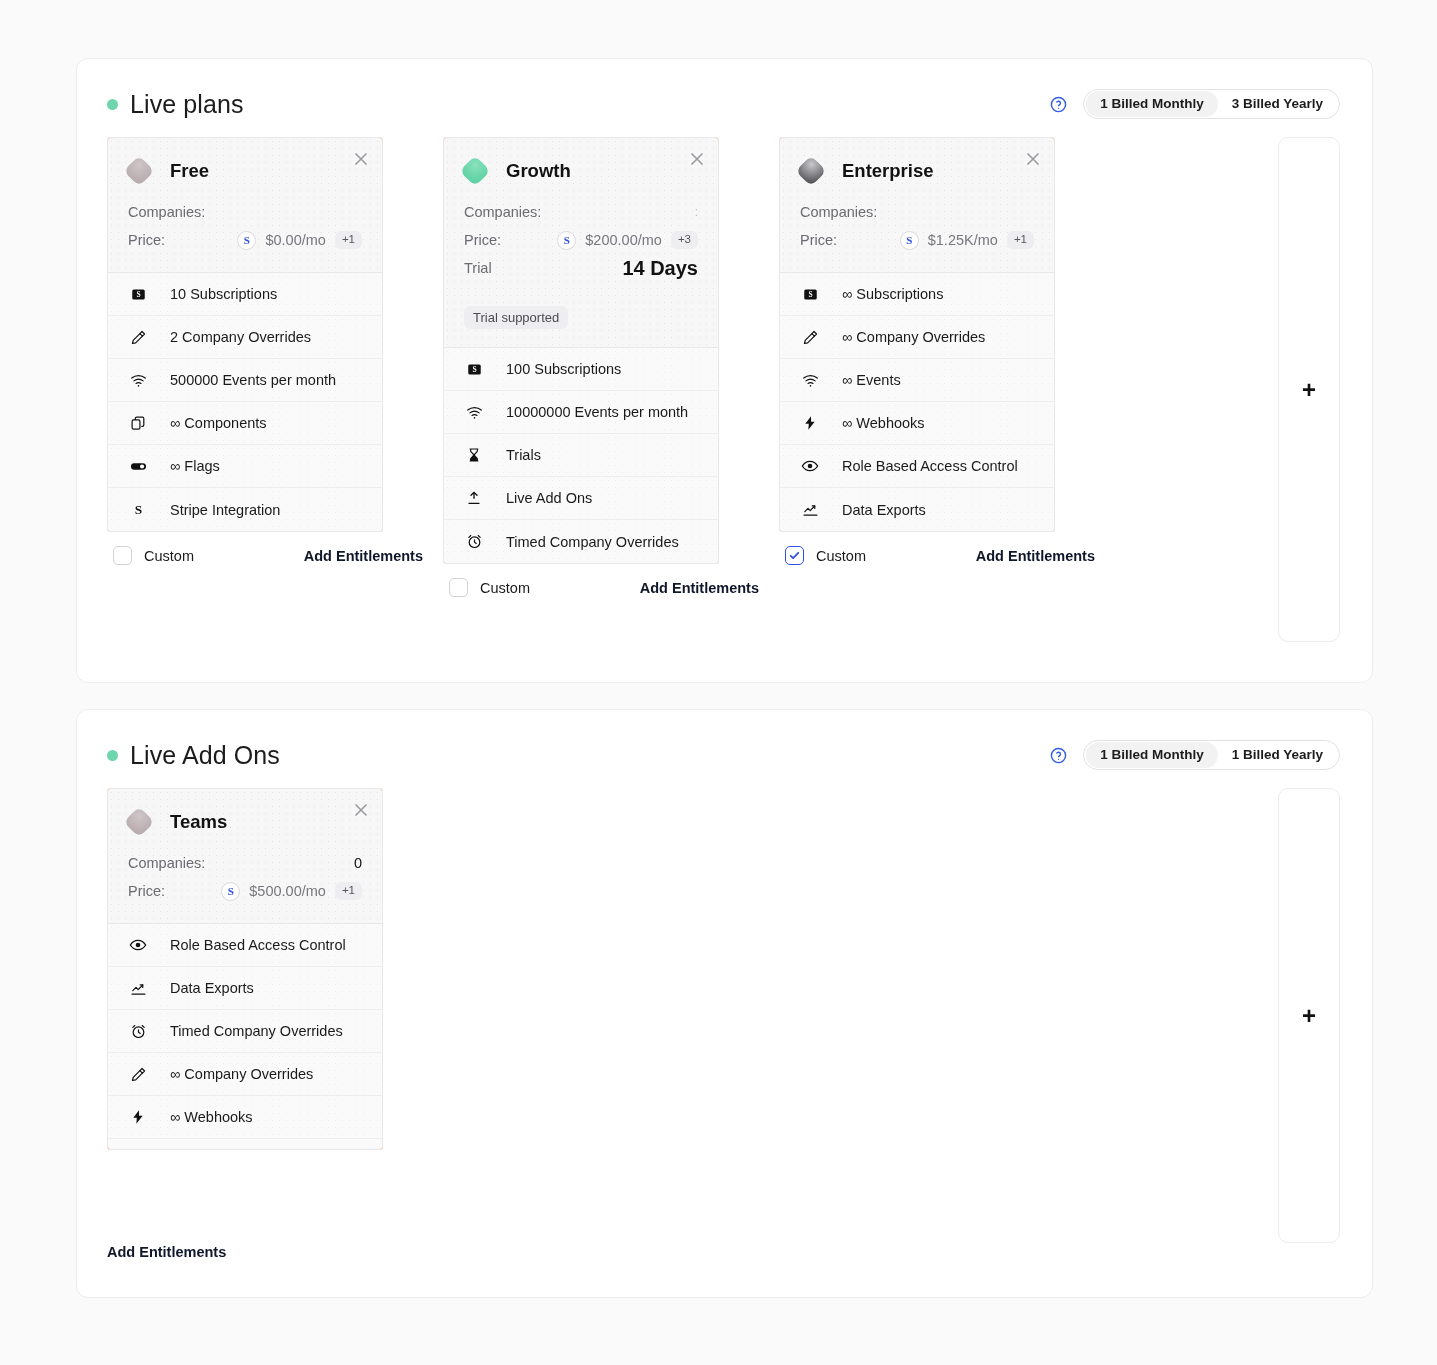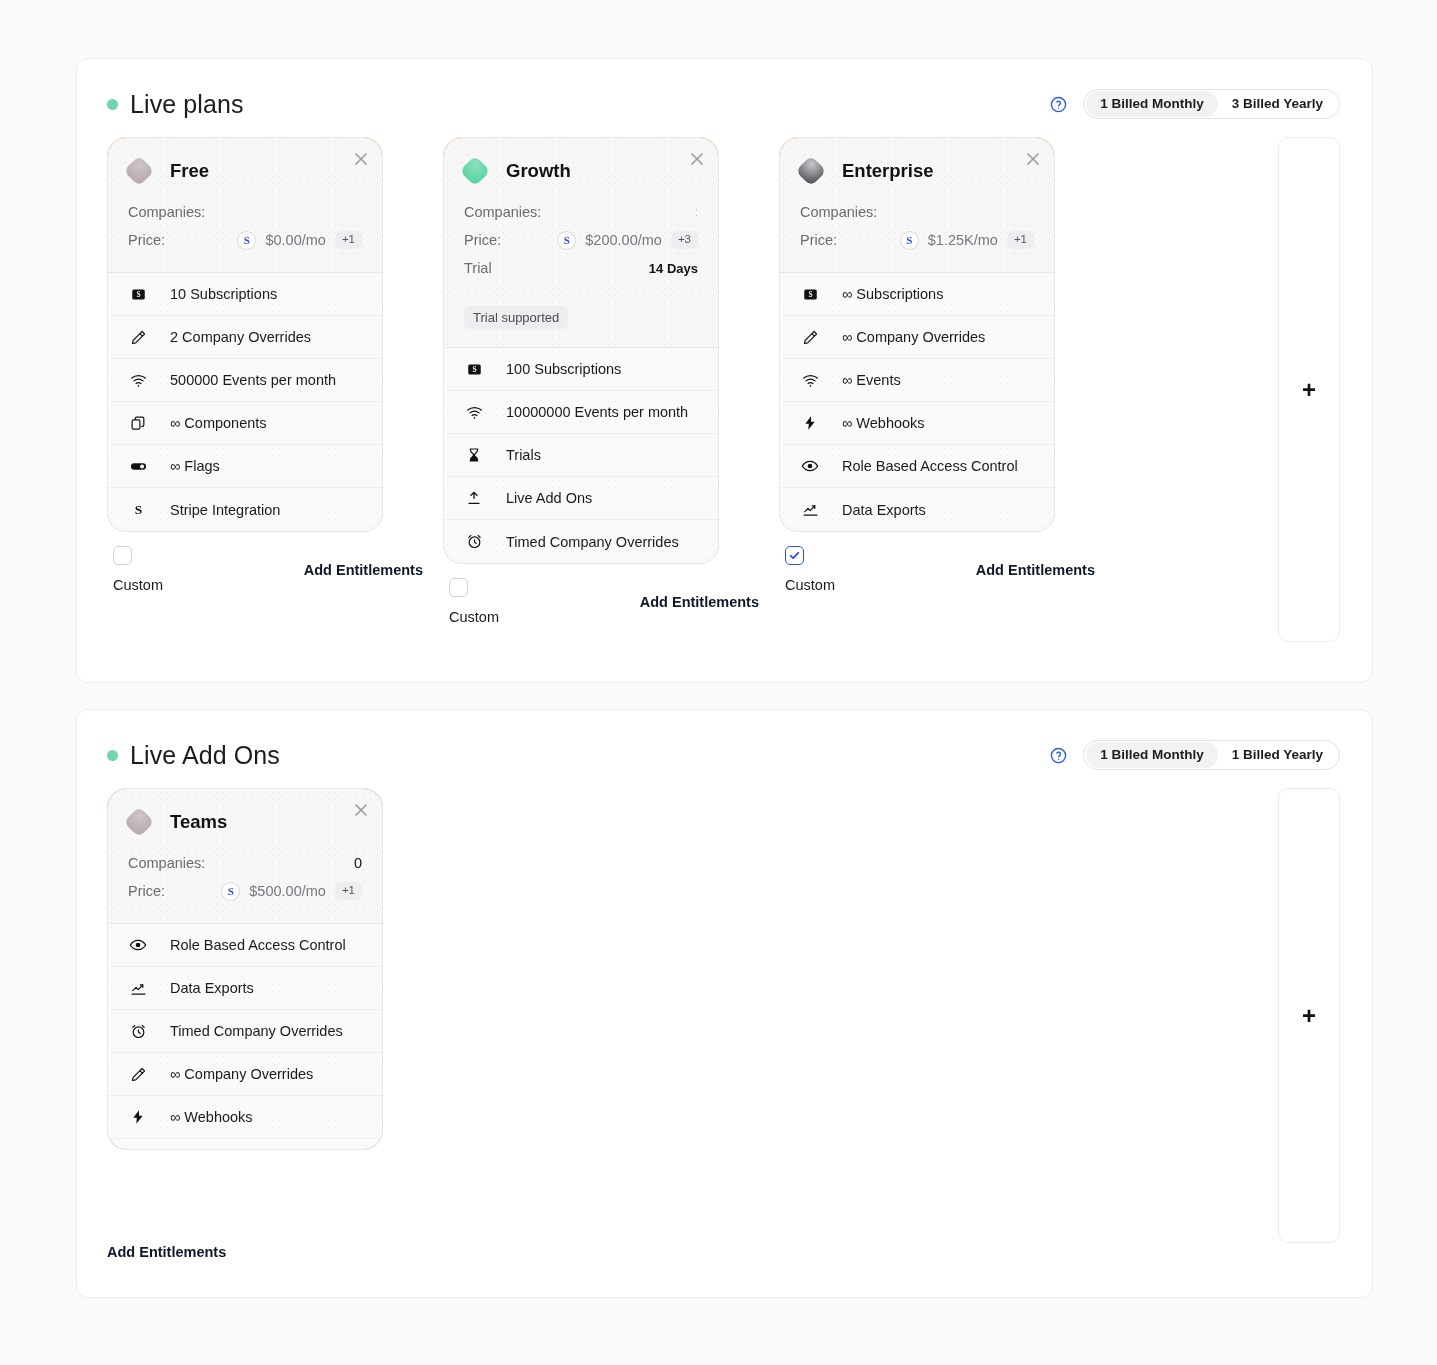--- a/index.html
+++ b/index.html
@@ -41,21 +41,21 @@
     padding:0 14px; height:26px; line-height:26px; border-radius:999px;
     white-space:nowrap;
   }
   .seg-item.active { background:#f2f2f3; }
 
   
   .cards { display:flex; align-items:flex-start; gap:16px; padding:18px 32px 40px 30px; }
   .card {
     width:276px;
     border:1px solid #e8e8ea;
-    border-radius:19px;
+    border-radius:3px;
     background:#f97316;
     position:relative;
     overflow:hidden;
     flex:0 0 auto;
   }
   .card-top {
     position:relative;
     padding:22px 20px 18px 20px;
     background-color:#f7f7f8;
     background-image:radial-gradient(#e3e3e6 0.8px, transparent 0.9px);
@@ -78,21 +78,21 @@
     background:radial-gradient(circle at 30% 26%, #c9c9cc 0%, #8a8a8e 45%, #3d3d42 100%);
   }
   .card-name { font-size:18.5px; font-weight:bold; color:#121212; }
 
   .meta-row {
     display:flex; align-items:center; justify-content:space-between;
     min-height:28px; font-size:14.5px; color:#6b6b70;
   }
   .meta-label { color:#6b6b70; }
   .meta-value { color:#121212; }
-  .meta-value.strong { font-weight:bold; font-size:13px; }
+  .meta-value.strong { font-weight:bold; font-size:20px; }
   .meta-value.muted { color:#bdbdc2; font-size:12px; }
 
   .price-wrap { display:flex; align-items:center; gap:9px; }
   .stripe-chip {
     width:19px; height:19px; border-radius:50%;
     border:1px solid #d9d9de; background:#ffffff;
     display:flex; align-items:center; justify-content:center;
     font-size:11px; font-weight:bold; color:#2f4fe0; font-family:"Liberation Serif", serif;
   }
   .price-text { color:#77777d; font-size:14.5px; }
@@ -122,21 +122,21 @@
   .feat-text { font-size:14.5px; color:#1a1a1a; }
 
   .card-foot-pad { height:10px; }
 
   
   .card-col { display:flex; flex-direction:column; width:320px; flex:0 0 auto; }
   .card-footer {
     display:flex; align-items:center; justify-content:space-between;
     padding:14px 4px 0 6px;
   }
-  .custom-wrap { display:flex; gap:12px;flex-direction:column; }
+  .custom-wrap { display:flex; align-items:center; gap:12px; }
   .cbox {
     width:19px; height:19px; border-radius:5px;
     border:1px solid #d2d2d7; background:#fff;
     display:flex; align-items:center; justify-content:center;
   }
   .cbox.checked { border-color:#2f4fe0; }
   .cbox.checked svg { color:#2f4fe0; }
   .custom-label { font-size:14.5px; color:#1a1a1a; }
   .link { font-size:14.5px; color:#0f172a; font-weight:bold; cursor:pointer; }
 

